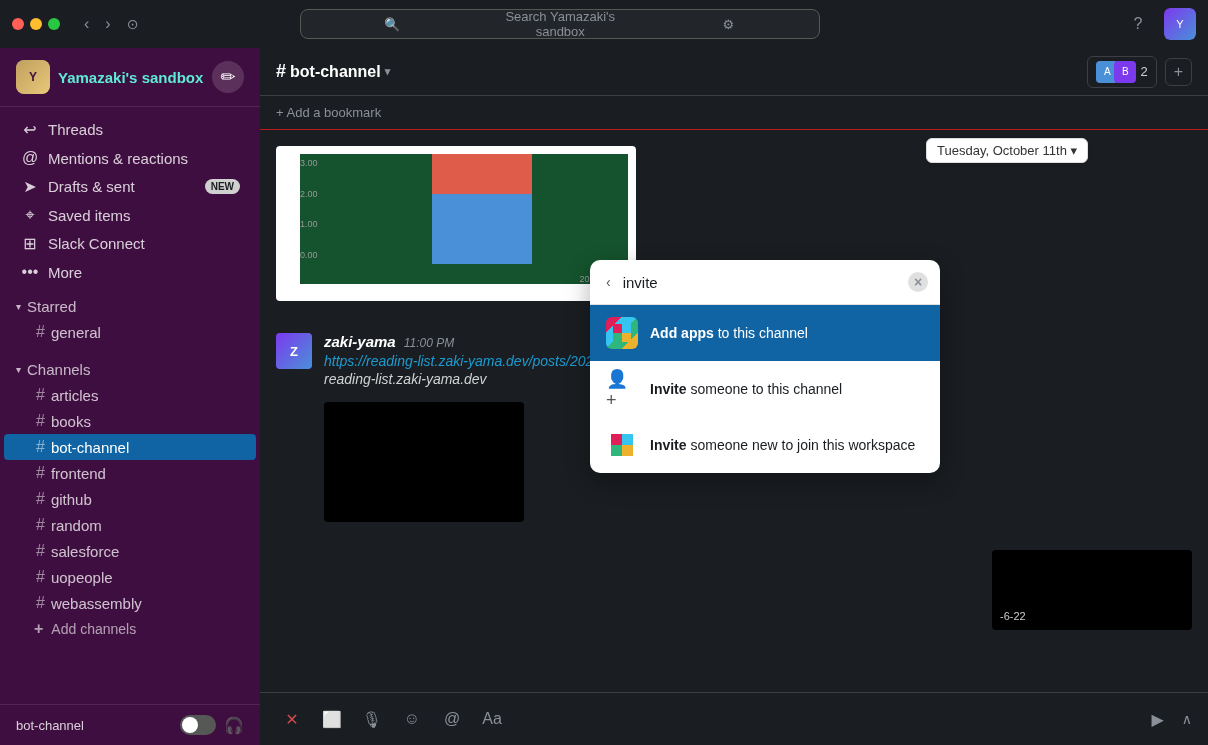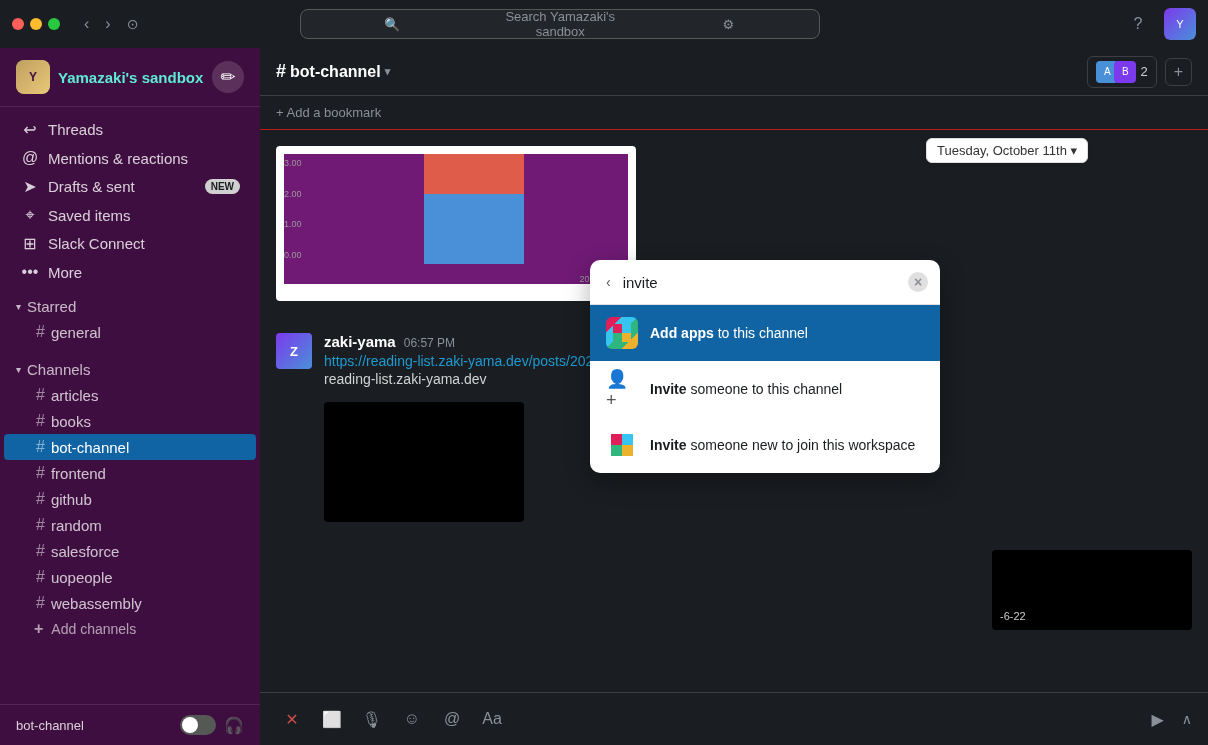--- a/index.html
+++ b/index.html
@@ -285,21 +285,21 @@
       background: #7c3aed;
       flex-shrink: 0;
       display: flex;
       align-items: center;
       justify-content: center;
       font-size: 14px;
       font-weight: bold;
       color: white;
       overflow: hidden;
     }
-    .message-content { flex: 1; }
+    .message-content { flex: 1; font-style: italic; }
     .message-header { display: flex; align-items: baseline; gap: 8px; margin-bottom: 2px; }
     .message-author { font-weight: 700; color: white; font-size: 15px; cursor: pointer; }
     .message-time { font-size: 12px; color: #8a8f98; }
     .message-link { color: #1d9bd1; font-size: 14px; text-decoration: none; cursor: pointer; }
     .message-text { font-size: 14px; color: #d1d2d3; line-height: 1.4; }
 
     
     .image-preview {
       width: 200px;
       height: 120px;
@@ -608,21 +608,21 @@
       </div>
 
       <div class="bookmark-bar">
         <span class="add-bookmark">+ Add a bookmark</span>
       </div>
 
       <div class="messages-area" style="position:relative;">
 
         <div style="display:flex; gap:16px; margin-bottom:16px; align-items:flex-start;">
           <div class="chart-container">
-            <div style="position:relative; height:130px; background:#701a75;">
+            <div style="position:relative; height:130px; background:#14532d;margin-left:16px;">
 
               <div style="position:absolute;left:0;top:0;width:36px;height:110px;display:flex;flex-direction:column;justify-content:space-between;font-size:9px;color:#999;padding:4px 0;">
                 <span>3.00</span>
                 <span>2.00</span>
                 <span>1.00</span>
                 <span>0.00</span>
               </div>
 
               <div style="position:absolute;left:40px;right:4px;top:0;height:110px;display:flex;align-items:flex-end;">
                 <div style="width:100%;display:flex;align-items:flex-end;justify-content:center;gap:0;">
@@ -644,21 +644,21 @@
           </div>
         </div>
 
         <div class="message">
           <div class="message-avatar">
             <div style="width:36px;height:36px;background:linear-gradient(135deg,#7c3aed,#4a90d9);border-radius:4px;display:flex;align-items:center;justify-content:center;font-size:13px;color:white;">Z</div>
           </div>
           <div class="message-content">
             <div class="message-header">
               <span class="message-author">zaki-yama</span>
-              <span class="message-time">06:57 PM</span>
+              <span class="message-time">11:00 PM</span>
             </div>
             <div>
               <span class="message-link">https://reading-list.zaki-yama.dev/posts/2021-06-22</span>
             </div>
             <div class="message-text">reading-list.zaki-yama.dev</div>
           </div>
         </div>
 
         <div style="margin-left:48px; margin-top:8px;">
           <div class="image-preview"></div>

